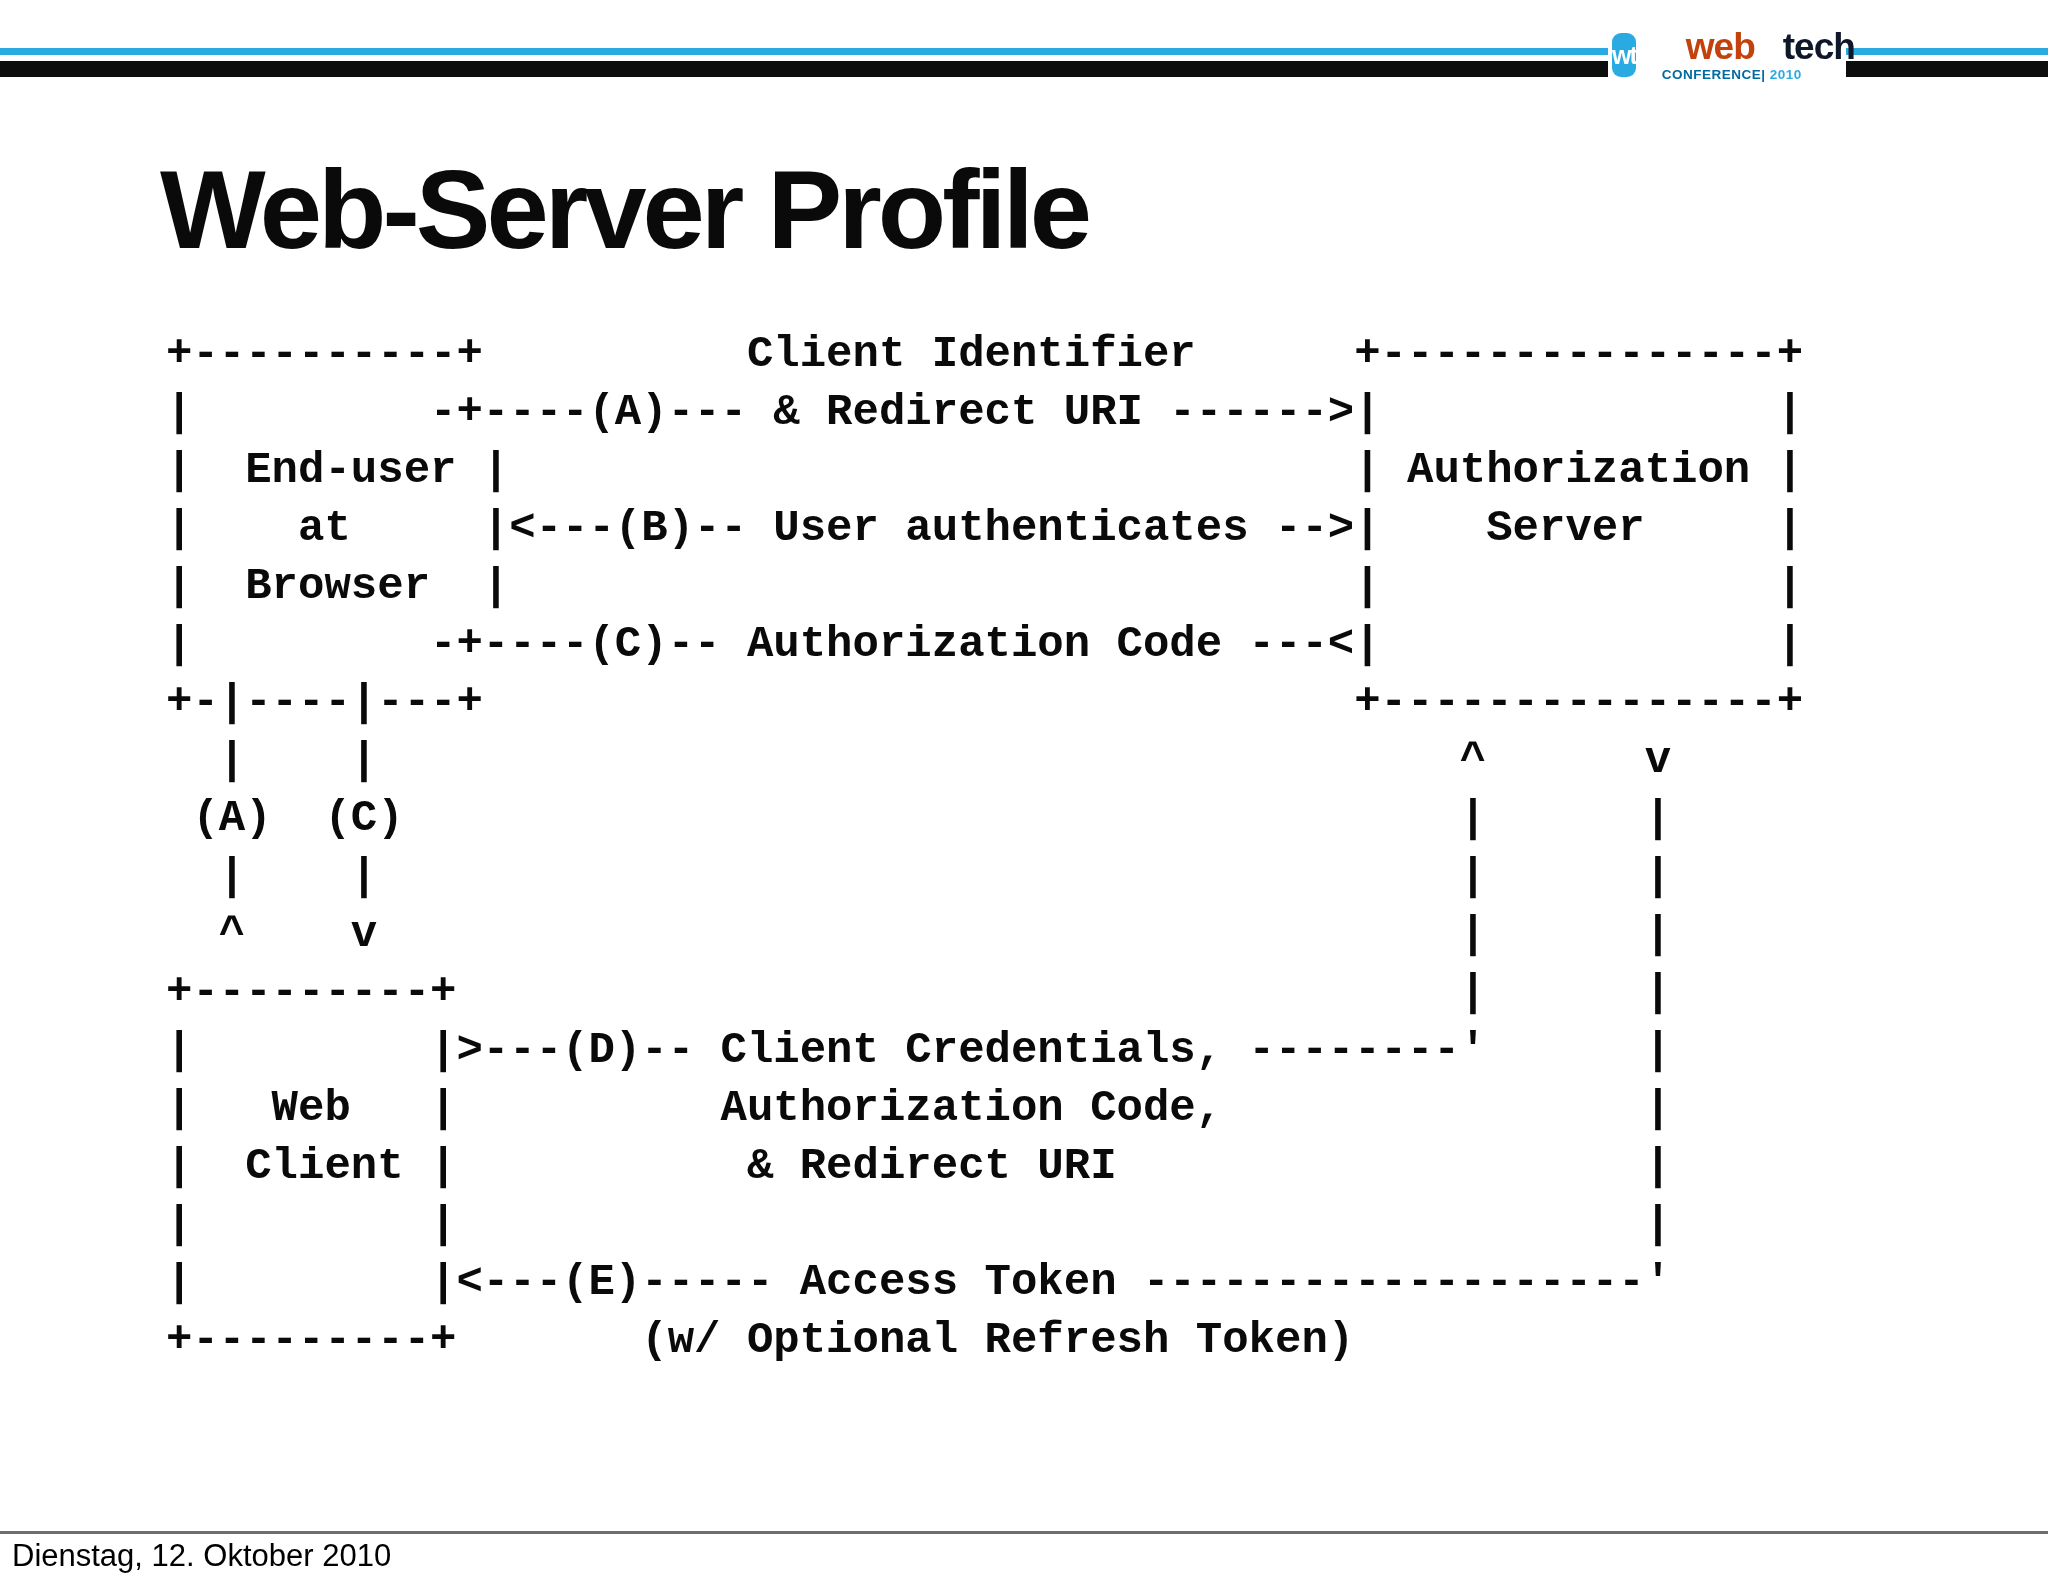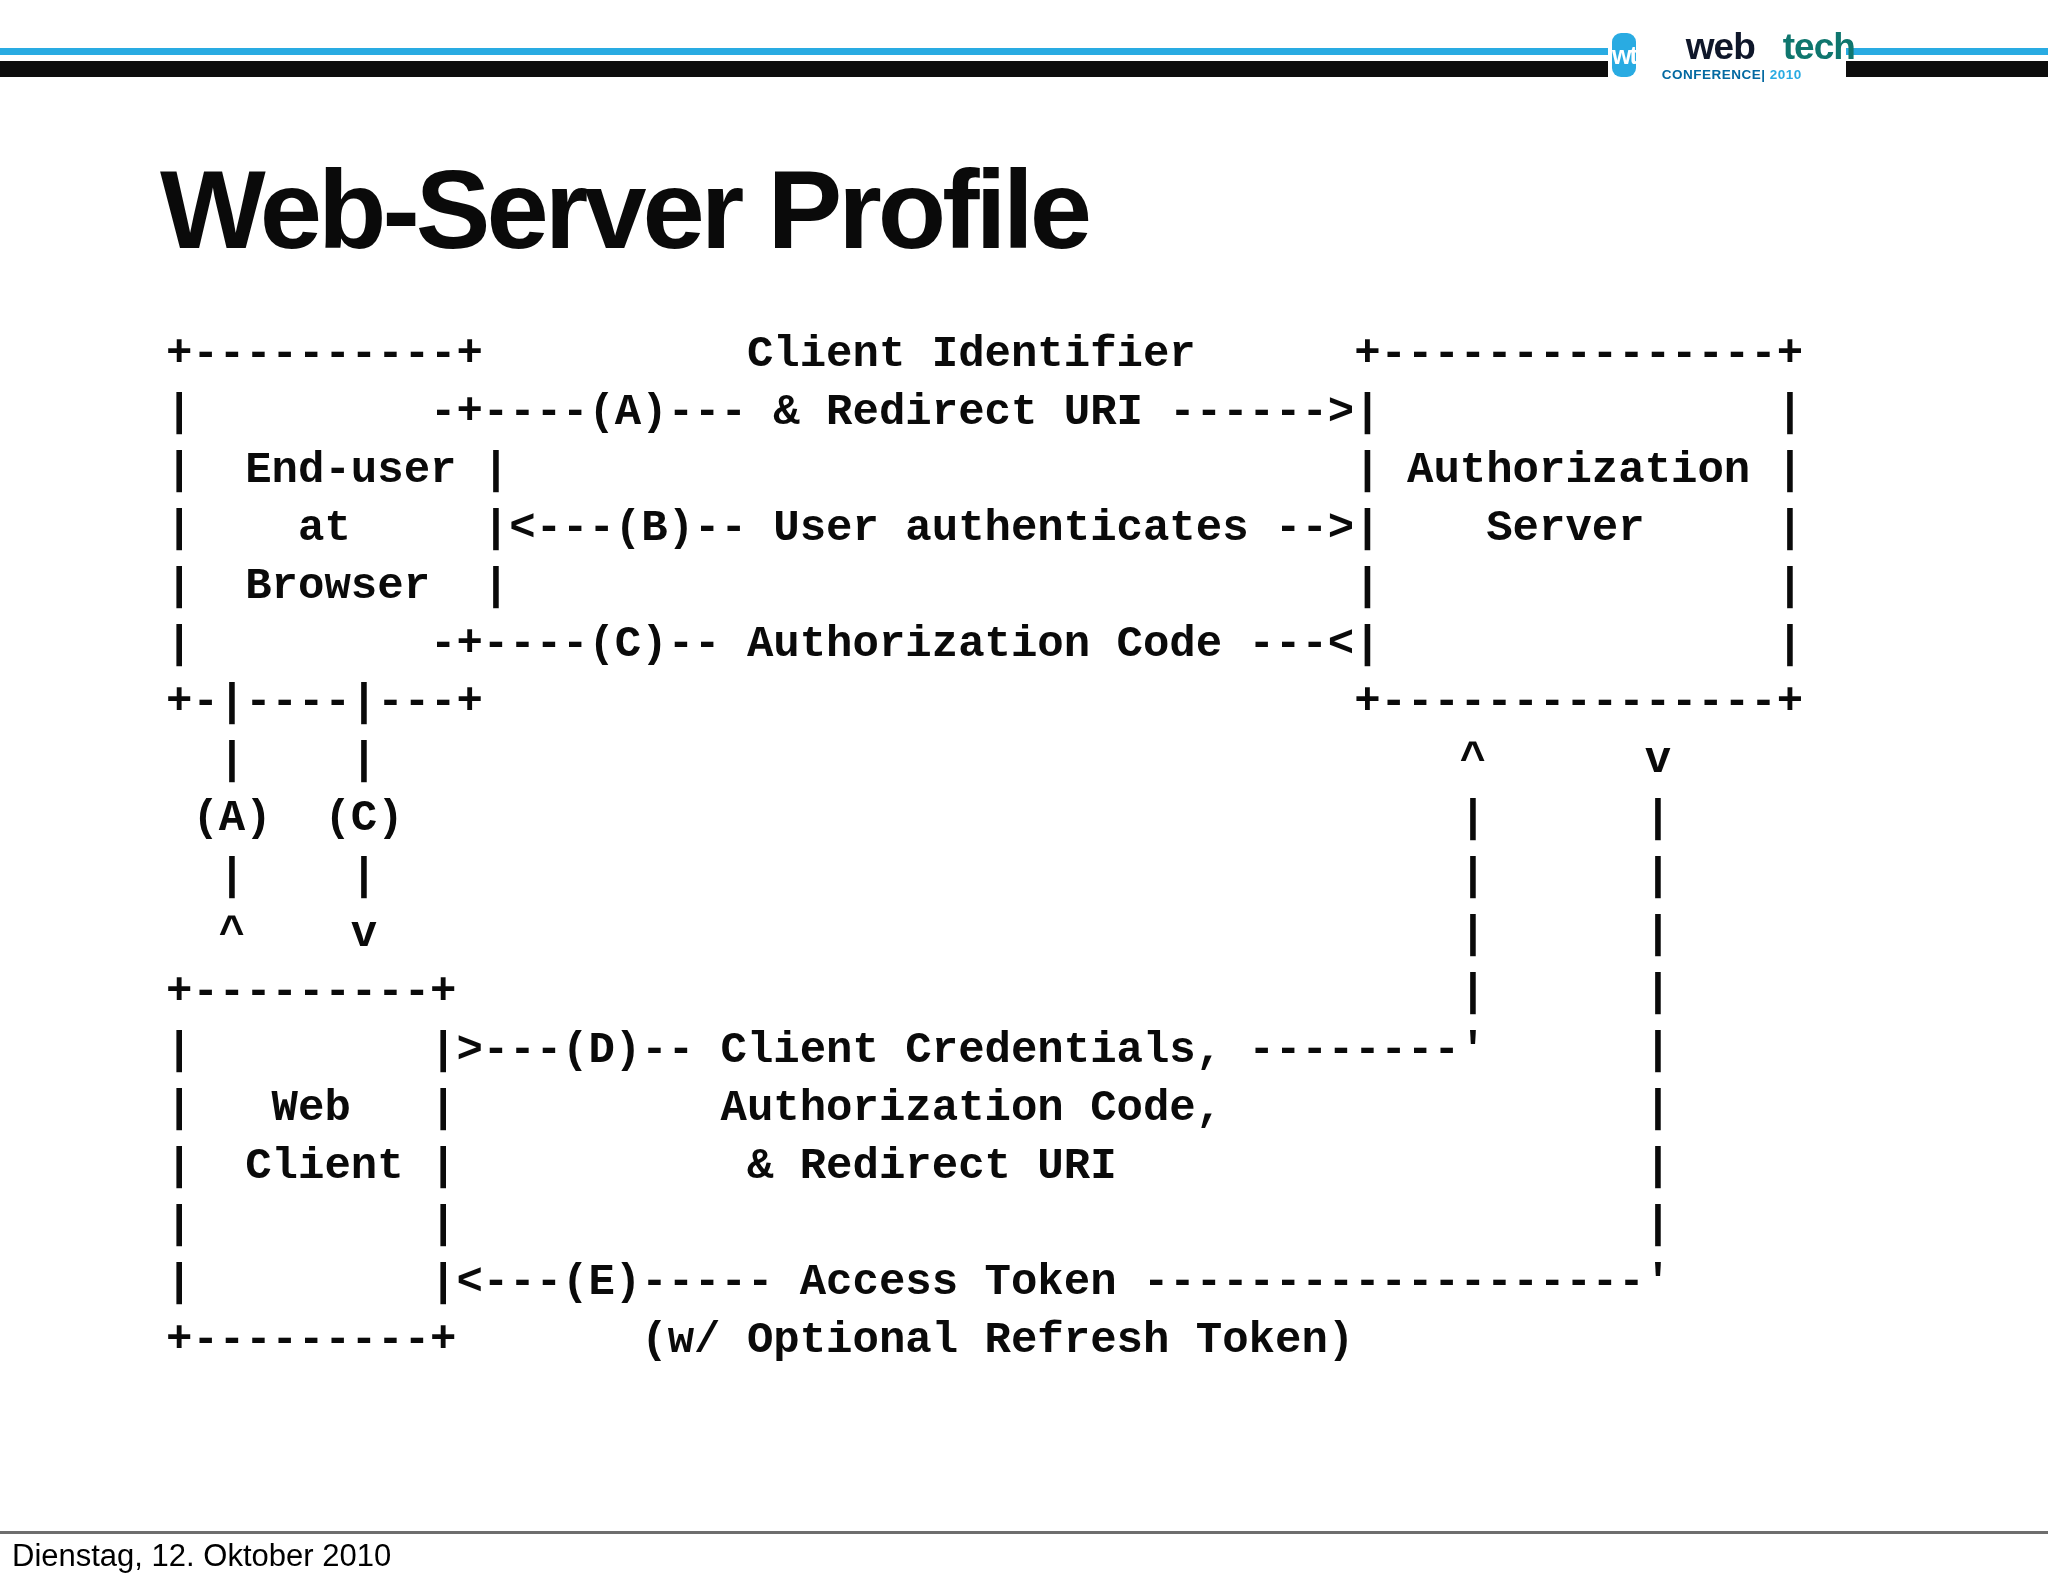--- a/index.html
+++ b/index.html
@@ -24,22 +24,22 @@
     display: flex; align-items: center; gap: 26px; background: #ffffff;
   }
   .logo-icon {
     width: 46px; height: 44px; border-radius: 9px;
     background: #29abe2;
     display: flex; align-items: center; justify-content: center;
     color: #ffffff; font-weight: bold; font-size: 25px; letter-spacing: -2px;
   }
   .logo-text { display: flex; flex-direction: column; line-height: 1; }
   .brand { font-size: 37px; font-weight: bold; letter-spacing: -1px; }
-  .brand .web  { color: #0f172a; margin-left: 24px; }
-  .brand .tech { color: #0f766e; margin-left: 28px; }
+  .brand .web  { color: #c2410c; margin-left: 24px; }
+  .brand .tech { color: #0f172a; margin-left: 28px; }
   .tagline { font-size: 13.5px; margin-top: 3px; letter-spacing: 0.5px; font-weight: bold; }
   .tagline .conf { color: #0369a1; }
   .tagline .year { color: #29abe2; margin-top: 11px; }
 
   
   .title {
     position: absolute; left: 160px; top: 148px;
     font-size: 112px; font-weight: bold; color: #0a0a0a;
     letter-spacing: -4px; line-height: 1.1; text-align: right;
   }

